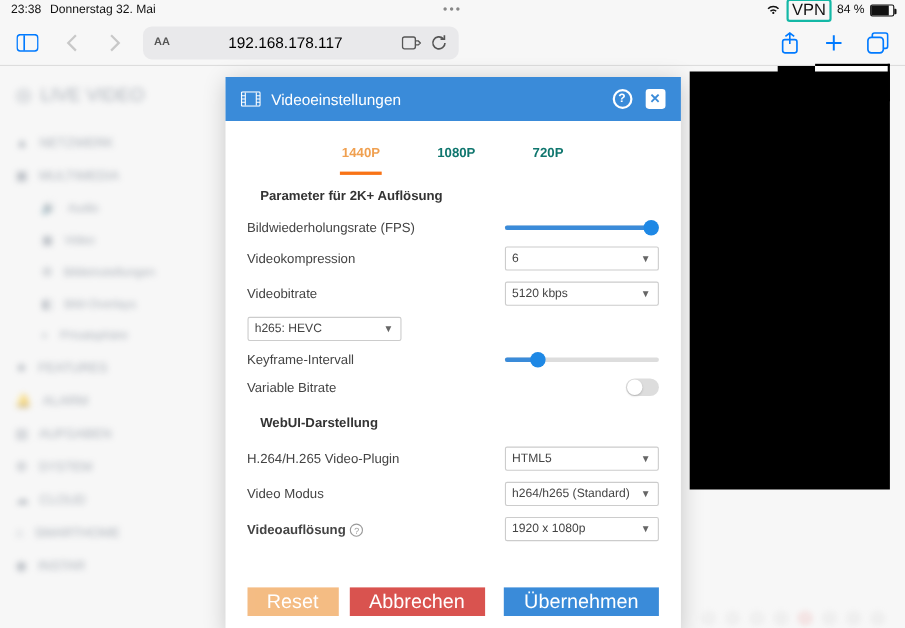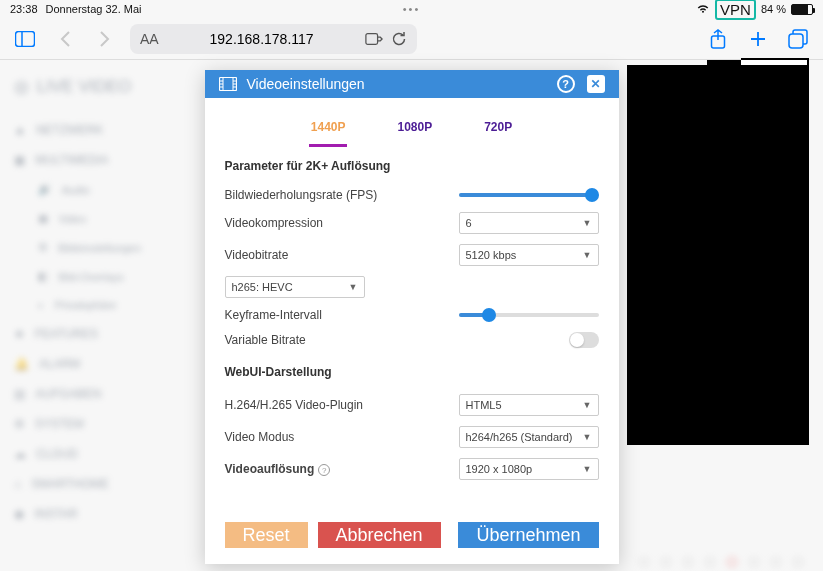--- a/index.html
+++ b/index.html
@@ -14,53 +14,53 @@
 .battery-icon { width: 22px; height: 11px; border: 1px solid #111; border-radius: 2px; position: relative; }
 .battery-fill { width: 82%; height: 100%; background: #111; }
 .battery-tip { position: absolute; right: -3px; top: 3px; width: 2px; height: 5px; background: #111; border-radius: 0 1px 1px 0; }
 .vpn-badge { border: 2px solid #14b8a6; border-radius: 3px; padding: 0 3px; font-size: 15px; }
 
 
 .toolbar { height: 42px; background: #f7f7f7; border-bottom: 1px solid #ddd; display: flex; align-items: center; padding: 0 10px; gap: 10px; }
 .tb-btn { width: 30px; height: 30px; display: flex; align-items: center; justify-content: center; color: #007aff; cursor: pointer; }
 .tb-btn.disabled { color: #c8c8c8; }
 .url-bar { flex: 1; max-width: 460px; margin: 0 auto; height: 30px; background: #e9e9eb; border-radius: 8px; display: flex; align-items: center; padding: 0 10px; justify-content: space-between; }
-.url-left { display: flex; align-items: center; gap: 6px; color: #555; font-size: 14px; }
+.url-left { display: flex; align-items: center; gap: 6px; color: #555; font-size: 10px; font-weight: bold; }
 .url-text { text-align: center; flex: 1; font-size: 14px; color: #000000; }
 .url-right { display: flex; align-items: center; gap: 8px; color: #555; }
 
 
 .page-bg { position: absolute; top: 60px; left: 0; right: 0; bottom: 0; filter: blur(3px); opacity: 0.55; }
 .sidebar { position: absolute; left: 0; top: 0; width: 190px; padding: 16px 14px; }
 .sb-title { color: #6b7685; font-size: 17px; font-weight: 500; margin-bottom: 18px; display: flex; align-items: center; gap: 8px; }
 .sb-item { color: #6b7685; font-size: 12px; padding: 8px 0; display: flex; align-items: center; gap: 10px; }
 .sb-sub { padding-left: 24px; font-size: 11px; }
 .video-box { position: absolute; right: 14px; top: 5px; width: 182px; height: 380px; background: #000; }
 .instar-logo { position: absolute; right: 14px; top: -2px; display: flex; align-items: center; }
 .instar-in { background: #000; color: #fff; font-weight: 700; font-size: 22px; padding: 2px 6px; }
 .instar-star { color: #000; font-weight: 700; font-size: 22px; padding: 2px 4px; background: #fff; border: 2px solid #000; border-left: none; }
 .bottom-dots { position: absolute; bottom: 4px; right: 20px; display: flex; gap: 12px; }
 .dot { width: 10px; height: 10px; border: 1.5px solid #aaa; border-radius: 50%; }
 .dot.red { border-color: #d33; }
 
 
 .overlay { position: absolute; top: 60px; left: 0; right: 0; bottom: 0; display: flex; justify-content: center; align-items: flex-start; }
 .modal { width: 414px; margin-top: 10px; background: #fff; box-shadow: 0 4px 20px rgba(0,0,0,0.2); }
-.modal-header { background: #3a8bd9; color: #fff; height: 28px; display: flex; align-items: center; padding: 0 14px; justify-content: space-between; }
+.modal-header { background: #3a8bd9; color: #fff; height: 40px; display: flex; align-items: center; padding: 0 14px; justify-content: space-between; }
 .mh-left { display: flex; align-items: center; gap: 10px; font-size: 14px; }
 .mh-right { display: flex; align-items: center; gap: 12px; }
 .close-btn { width: 18px; height: 18px; background: #fff; color: #3a8bd9; border-radius: 3px; display: flex; align-items: center; justify-content: center; font-weight: 700; font-size: 12px; cursor: pointer; }
 .help-btn { width: 18px; height: 18px; border: 2px solid #fff; border-radius: 50%; display: flex; align-items: center; justify-content: center; font-weight: 700; font-size: 11px; cursor: pointer; }
 
 .modal-body { padding: 14px 20px 16px; }
 .tabs { display: flex; justify-content: center; gap: 48px; margin-bottom: 8px; }
-.tab { font-size: 12px; color: #4c1d95; padding: 8px 2px 10px; cursor: pointer; font-weight: 700; }
-.tab.active { color: #f0a050; border-bottom: 3px solid #a21caf; }
-
-.section-h { font-weight: 700; font-size: 12px; color: #333; margin: 12px 0 10px; }
+.tab { font-size: 12px; color: #0f766e; padding: 8px 2px 10px; cursor: pointer; font-weight: 700; }
+.tab.active { color: #f0a050; border-bottom: 3px solid #f97316; }
+
+.section-h { font-weight: 700; font-size: 12px; color: #333; margin: 12px 12px 10px; }
 .row { display: flex; align-items: center; justify-content: space-between; padding: 5px 0; font-size: 12px; color: #444; }
 .row label { flex: 1; }
 .control { width: 140px; }
 .slider-bg { width: 140px; height: 4px; background: #ddd; border-radius: 2px; position: relative; }
 .slider-fill { height: 4px; background: #3a8bd9; border-radius: 2px; position: absolute; left: 0; top: 0; }
 .slider-thumb { width: 14px; height: 14px; background: #1e88e5; border-radius: 50%; position: absolute; top: -5px; transform: translateX(-50%); cursor: pointer; }
 
 .select { width: 140px; height: 22px; border: 1px solid #ccc; border-radius: 2px; font-size: 11px; padding: 0 6px; display: flex; align-items: center; justify-content: space-between; background: #fff; cursor: pointer; }
 .select-caret { font-size: 9px; color: #666; }
 

